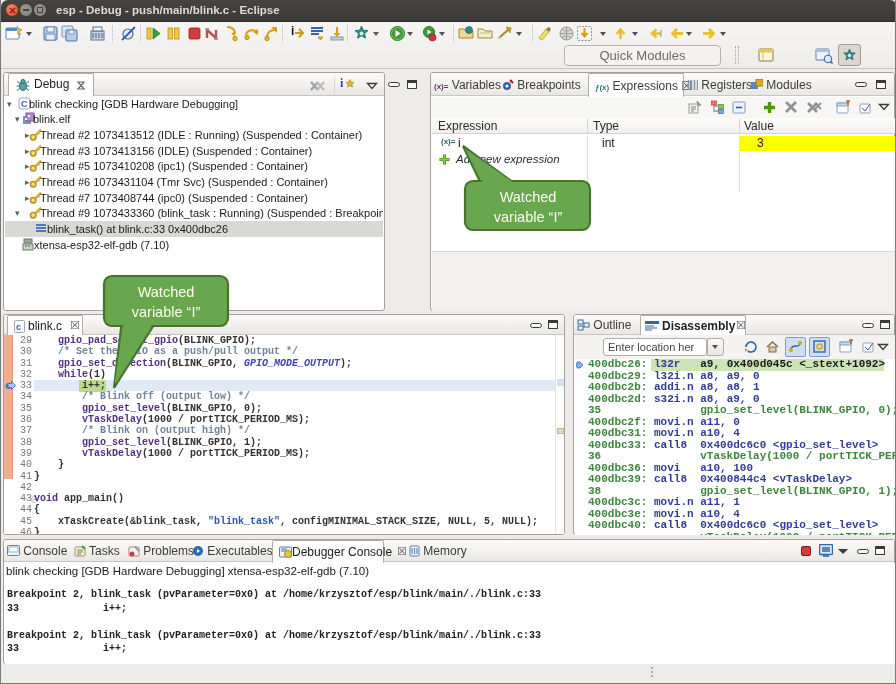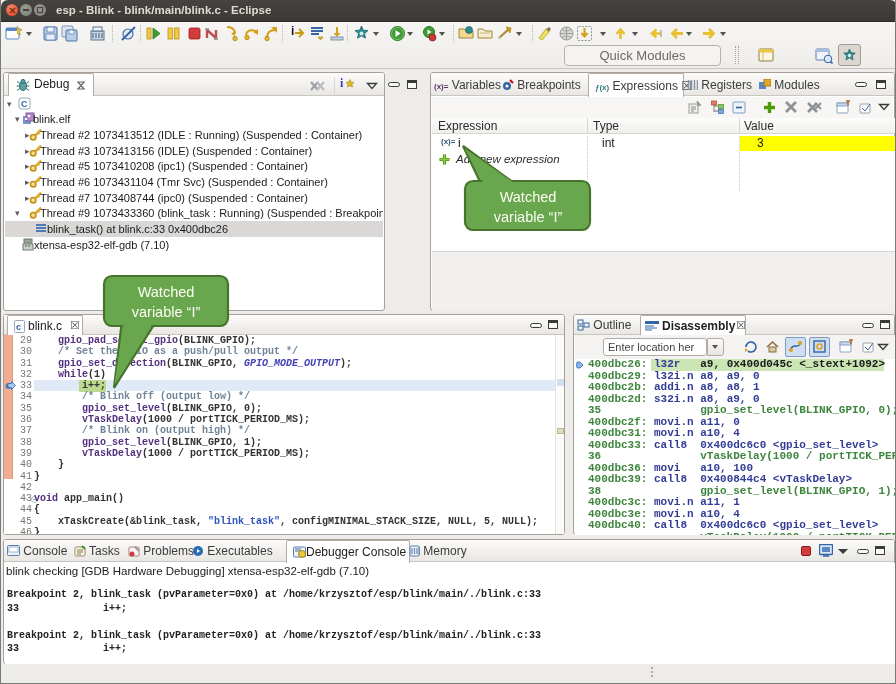--- a/index.html
+++ b/index.html
@@ -40,21 +40,21 @@
 <body>
 <div id="titlebar">
  <div class="wbtn" style="left:5px;background:radial-gradient(circle at 40% 35%,#f58e6e,#e8593a 60%,#d84b2c)"></div>
  <svg class="abs" style="left:8px;top:7px" width="7" height="7">
       <path d="M1 1 L6 6 M6 1 L1 6" stroke="#7c2d12" stroke-width="1.6"></path>
     </svg>
  <div class="wbtn" style="left:19px;background:radial-gradient(circle at 40% 35%,#9a9892,#807e78)"></div>
  <div class="abs" style="left:22px;top:9px;width:6px;height:2px;background:#44433f"></div>
  <div class="wbtn" style="left:33px;background:radial-gradient(circle at 40% 35%,#9a9892,#807e78)"></div>
  <div class="abs" style="left:36px;top:7px;width:6px;height:6px;border:1.2px solid #44433f"></div>
- <div class="t">esp - Blink - blink/main/blink.c - Eclipse</div>
+ <div class="t">esp - Debug - push/main/blink.c - Eclipse</div>
 </div>
 <div id="toolbar">
  <svg class="ticon" style="left:4px">
       <rect x="1" y="3" width="13" height="11" rx="1" fill="#fff" stroke="#5a87c6"></rect>
       <rect x="1" y="3" width="13" height="3" fill="#5a87c6"></rect>
       <path d="M12 1 l1.6 3.2 3.4 .3 -2.6 2.2 .8 3.3 -3.2 -1.8" fill="#e8c83c" stroke="#a8881c" stroke-width="0.7"></path>
     </svg>
  <div class="darr" style="left:25px"></div>
  <svg class="ticon" style="left:41px">
       <rect x="2" y="2" width="13" height="13" rx="1" fill="#b8cfe8" stroke="#4a6fa5"></rect>
@@ -235,20 +235,21 @@
     </svg>
  <div class="vmin" style="left:384px"></div>
  <div class="vmax" style="left:403px"></div>
  <div id="debugtree" style="position:absolute;left:1px;top:22.5px;right:1px;bottom:1px;background:#fff;font-size:11px;color:#1a1a1a;overflow:hidden">
   <div class="trow" style="top:0px">
         <span class="tw" style="left:2px">▾</span>
         <span class="ticn" style="left:13px"><svg width="13" height="13">
             <rect x="1" y="1" width="11" height="11" rx="2" fill="#fff" stroke="#9aa7b8"></rect>
             <text x="3" y="10" font-size="9" font-weight="bold" fill="#3465a4" font-family="Liberation Sans">C</text>
           </svg></span>
+        <span class="ttx" style="left:24px">blink checking [GDB Hardware Debugging]</span>
       </div>
   <div class="trow" style="top:15.7px">
         <span class="tw" style="left:10px">▾</span>
         <span class="ticn" style="left:17px"><svg width="13" height="13">
             <rect x="1" y="4" width="8" height="8" fill="#7996c8"></rect>
             <rect x="4" y="1" width="8" height="8" fill="#b58ac8" stroke="#7b5ba0"></rect>
             <rect x="3" y="6" width="2" height="2" fill="#fff"></rect>
             <rect x="6" y="3" width="2" height="2" fill="#fff"></rect>
           </svg></span>
         <span class="ttx" style="left:28px">blink.elf</span>
@@ -329,21 +330,21 @@
  <div class="tab" style="left:3px;top:5px"><span class="xv">(x)=</span>&nbsp;Variables</div>
  <div class="tab" style="left:71px;top:5px"><svg width="12" height="12" style="vertical-align:-2px">
         <circle cx="5" cy="7" r="4" fill="#3465a4"></circle>
         <circle cx="5" cy="7" r="1.5" fill="#fff"></circle>
         <path d="M8 1 l3 3" stroke="#c00" stroke-width="2"></path>
       </svg> Breakpoints</div>
  <div class="tab tabsel" style="left:157px;width:96px;height:24px;padding:5px 0 0 6px"><span class="xv" style="color:#2e7d74">ƒ(x)</span> Expressions <span style="color:#555">☒</span></div>
  <div class="tab" style="left:256px;top:5px"><svg width="11" height="11" style="vertical-align:-1px">
         <path d="M1.5 1 v10 M4.5 1 v10 M7.5 1 v10 M10.5 1 v10" stroke="#8a94a8" stroke-width="1.5"></path>
       </svg> Registers</div>
- <div class="tab" style="left:328px;top:5px"><svg width="12" height="11" style="vertical-align:-1px">
+ <div class="tab" style="left:320px;top:5px"><svg width="12" height="11" style="vertical-align:-1px">
         <rect x="0" y="3" width="7" height="7" fill="#5a87c6"></rect>
         <rect x="5" y="0" width="7" height="7" fill="#e0a828" stroke="#a87818"></rect>
       </svg> Modules</div>
  <div class="vmin" style="left:424px"></div>
  <div class="vmax" style="left:445px"></div>
  <div id="exprtools" style="position:absolute;left:1px;top:24px;right:1px;height:21px;background:#f7f6f4">
    <svg class="ei" style="left:256px" width="15" height="15">
         <rect x="1" y="4" width="9" height="9" fill="#f2f2ee" stroke="#9a9a94"></rect>
         <path d="M3 7 h5 M3 9 h5 M3 11 h3" stroke="#8a8a84"></path>
         <path d="M9 1 l4 4 -3 1 z" fill="#b0b0aa" stroke="#7a7a74" stroke-width="0.7"></path>
@@ -560,21 +561,21 @@
       </svg> Tasks</div>
  <div class="tab" style="left:124px;top:4px;font-size:12px"><svg width="12" height="12" style="vertical-align:-2px">
         <rect x="1" y="2" width="10" height="9" rx="1" fill="#fdf3f3" stroke="#b08080"></rect>
         <circle cx="4" cy="9" r="2.5" fill="#c84040"></circle>
         <path d="M7 2 l4 4" stroke="#888" stroke-width="1.6"></path>
       </svg> Problems</div>
  <div class="tab" style="left:188px;top:4px;font-size:12px"><svg width="12" height="12" style="vertical-align:-2px">
         <circle cx="6" cy="6" r="5" fill="#2a6db5"></circle>
         <path d="M5 4 l3 2 -3 2 z" fill="#fff"></path>
       </svg> Executables</div>
- <div class="tab tabsel" style="left:282px;width:124px;height:23px;font-size:12px">
+ <div class="tab tabsel" style="left:268px;width:112px;height:23px;font-size:12px">
       <svg width="13" height="12" style="position:absolute;left:6px;top:5px">
         <rect x="0.5" y="1" width="12" height="10" rx="1" fill="#eef3fa" stroke="#5a7fae"></rect>
         <path d="M2 3 h6 M2 5 h8" stroke="#4a6a9a" stroke-width="1"></path>
         <circle cx="9" cy="8" r="3.5" fill="#e8c840" stroke="#a89020"></circle>
       </svg>
       <span style="position:absolute;left:19px;top:4px;color:#222">Debugger Console</span>
       <span style="position:absolute;left:124px;top:4px;font-size:11px;color:#555">☒</span>
     </div>
  <div class="tab" style="left:405px;top:4px;font-size:12px"><svg width="11" height="12" style="vertical-align:-2px">
         <rect x="1" y="1" width="9" height="10" rx="1" fill="#eef3fa" stroke="#5a7fae"></rect>

